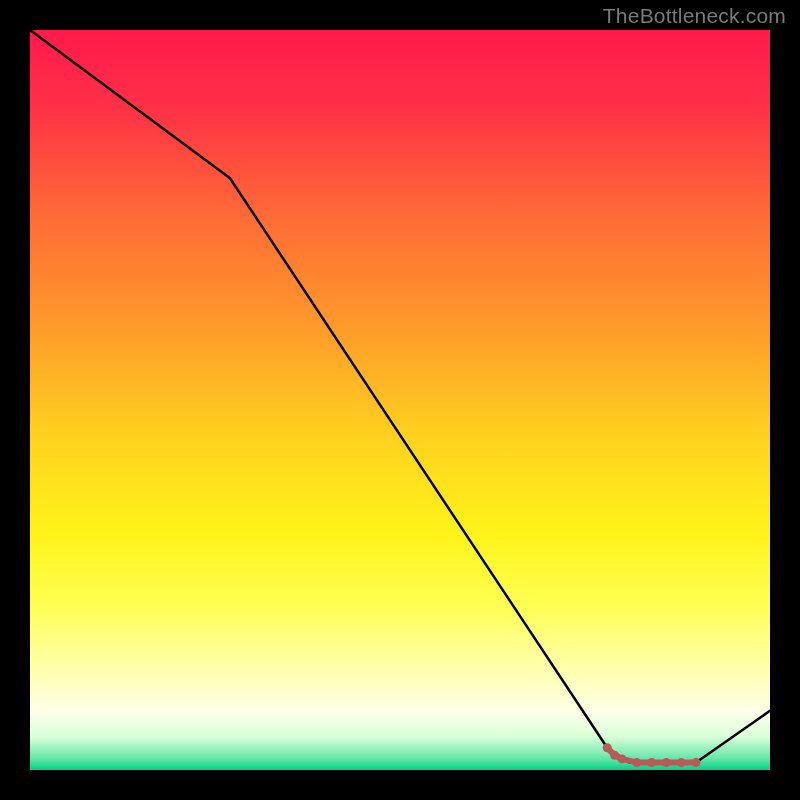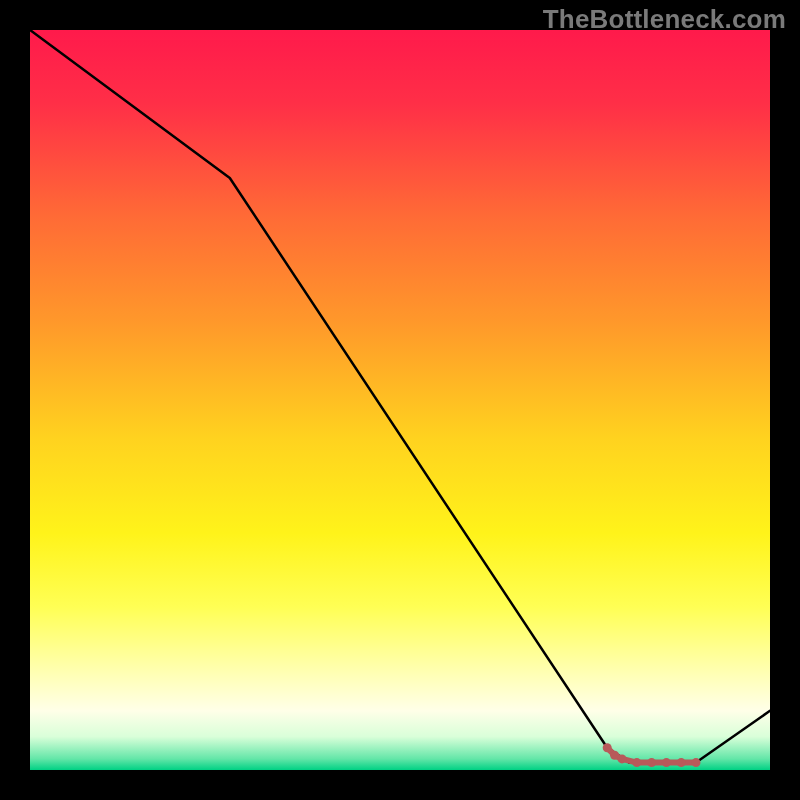--- a/index.html
+++ b/index.html
@@ -15,22 +15,22 @@
     position: relative;
     width: 800px;
     height: 800px;
     background: #000;
   }
   .watermark {
     position: absolute;
     top: 4px;
     right: 14px;
     color: #7a7a7a;
-    font-size: 26px;
-    font-weight: 700;
+    font-size: 21px;
+    font-weight: 400;
     letter-spacing: 0.2px;
     user-select: none;
   }
   .plot-area {
     position: absolute;
     left: 30px;
     top: 30px;
     width: 740px;
     height: 740px;
   }

